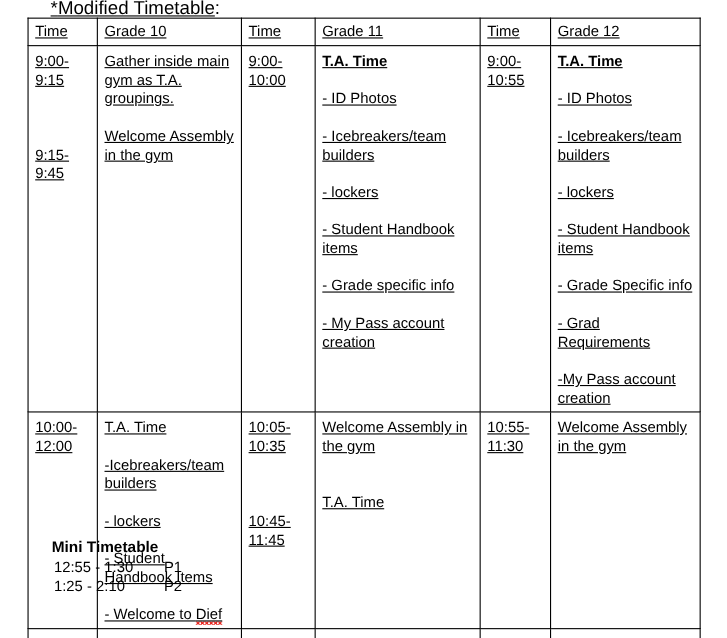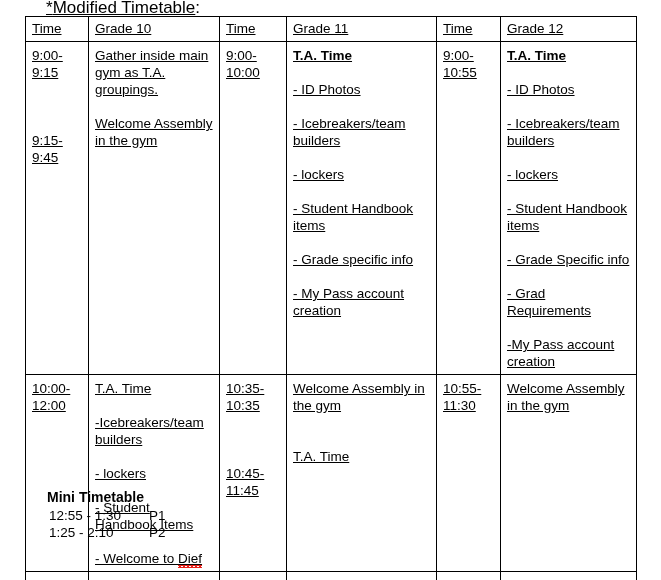--- a/index.html
+++ b/index.html
@@ -202,21 +202,21 @@
         <span class="cellblock">
           <span class="para">T.A. Time</span>
           <span class="para">-Icebreakers/team builders</span>
           <span class="para">- lockers</span>
           <span class="para">- Student Handbook Items</span>
           <span class="para"><span>- Welcome to </span><span class="spell">Dief</span></span>
         </span>
       </td>
       <td>
         <span class="cellblock">
-          <span class="ln">10:35-10:35</span>
+          <span class="ln">10:05-10:35</span>
           <span class="gap"></span>
           <span class="gap"></span>
           <span class="gap"></span>
           <span class="ln">10:45-11:45</span>
         </span>
       </td>
       <td>
         <span class="cellblock">
           <span class="para">Welcome Assembly in the gym</span>
           <span class="gap"></span>

